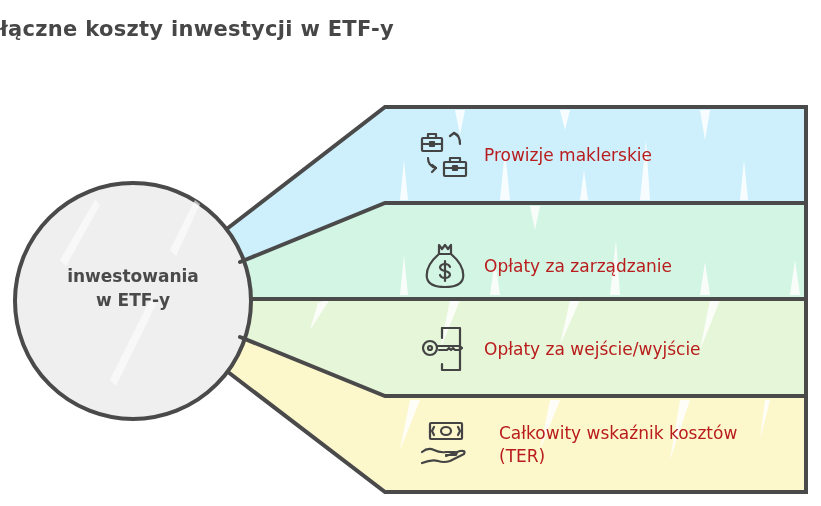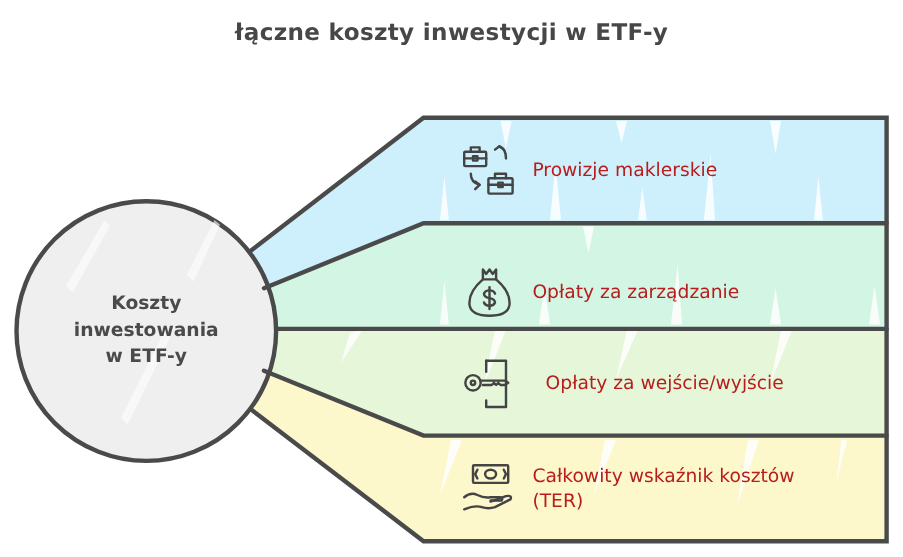--- a/index.html
+++ b/index.html
@@ -1,17 +1,17 @@
 <!DOCTYPE html>
 <html><head>
 <meta charset="utf-8">
 <style>
   html,body{margin:0;padding:0;background:#ffffff;}
   body{width:821px;height:506px;position:relative;overflow:hidden;font-family:"DejaVu Sans",sans-serif;color:#444;}
-  #title{position:absolute;left:0;width:821px;top:17px;text-align:center;font-size:21px;font-weight:bold;color:#474747;letter-spacing:0.3px;}
+  #title{position:absolute;left:0;width:821px;top:17px;text-align:left;font-size:21px;font-weight:bold;color:#474747;letter-spacing:0.3px;}
   svg#diagram{position:absolute;left:0;top:0;}
   .center-label{position:absolute;left:40px;top:264px;width:186px;text-align:center;font-size:17px;font-weight:bold;line-height:24px;color:#4a4a4a;}
   .item{position:absolute;left:418px;display:flex;align-items:center;}
   .item .icon{width:54px;height:54px;display:flex;align-items:center;justify-content:center;}
   .item .label{font-size:17px;color:#b91c1c;line-height:23px;margin-left:12px;}
 </style>
 </head>
 <body>
 
 <div id="title">łączne koszty inwestycji w ETF-y</div>
@@ -57,21 +57,20 @@
 
   <g stroke="#4a4a4a" stroke-width="4" fill="none" stroke-linecap="round">
     <polyline points="228,228 385,107 806,107 806,492 385,492 228,372"></polyline>
     <polyline points="240,262 385,203 806,203"></polyline>
     <line x1="251" y1="299" x2="806" y2="299"></line>
     <polyline points="240,337 385,396 806,396"></polyline>
   </g>
 </svg>
 
 <div class="center-label">
-  <div>Koszty</div>
   <div>inwestowania</div>
   <div>w ETF-y</div>
 </div>
 
 <div class="item" style="top:128px;">
   <div class="icon">
     <svg width="54" height="54" viewBox="0 0 54 54" fill="none" stroke="#444" stroke-width="2.2" stroke-linecap="round" stroke-linejoin="round">
       <rect x="4" y="10" width="20" height="13" rx="1"></rect>
         <path d="M10 10V6h8v4"></path>
         <path d="M4 16h20"></path>
@@ -94,34 +93,34 @@
     <svg width="54" height="54" viewBox="0 0 54 54" fill="none" stroke="#444" stroke-width="2.2" stroke-linecap="round" stroke-linejoin="round">
       <path d="M21 6l3 4 3-4 3 4 3-4v9h-12z"></path>
       <path d="M21 15q-14 12-12 24q2 9 18 9t18-9q2-12-12-24"></path>
       <path d="M32 28q-1-3-5-3t-5 3q0 3 5 4t5 4q-1 3-5 3t-5-3"></path>
         <path d="M27 22v20"></path>
     </svg>
   </div>
   <div class="label">Opłaty za zarządzanie</div>
 </div>
 
-<div class="item" style="top:322px;gap:12px;">
+<div class="item" style="top:322px;">
   <div class="icon">
     <svg width="54" height="54" viewBox="0 0 54 54" fill="none" stroke="#444" stroke-width="2.2" stroke-linecap="round" stroke-linejoin="round">
       <path d="M24 6h18v42h-18v-6"></path>
         <path d="M24 6v10"></path>
       <circle cx="12" cy="26" r="7"></circle>
         <circle cx="12" cy="26" r="2"></circle>
       <path d="M19 24h22l3 2-3 2h-4l-2-2-2 2-2-2-2 2h-8"></path>
     </svg>
   </div>
   <div class="label">Opłaty za wejście/wyjście</div>
 </div>
 
-<div class="item" style="top:418px;">
+<div class="item" style="top:418px;gap:15px;">
   <div class="icon">
     <svg width="54" height="54" viewBox="0 0 54 54" fill="none" stroke="#444" stroke-width="2.2" stroke-linecap="round" stroke-linejoin="round">
       <rect x="12" y="5" width="32" height="16" rx="1"></rect>
         <ellipse cx="28" cy="13" rx="5" ry="4"></ellipse>
       <path d="M16 9l-2 4 2 4"></path>
         <path d="M40 9l2 4-2 4"></path>
       <path d="M4 34q6-5 12-2t12 2h8q4 0 2 3h-10"></path>
         <path d="M28 38l14-5q6-1 4 3l-14 7q-6 2-12 0t-16 2"></path>
     </svg>
   </div>

